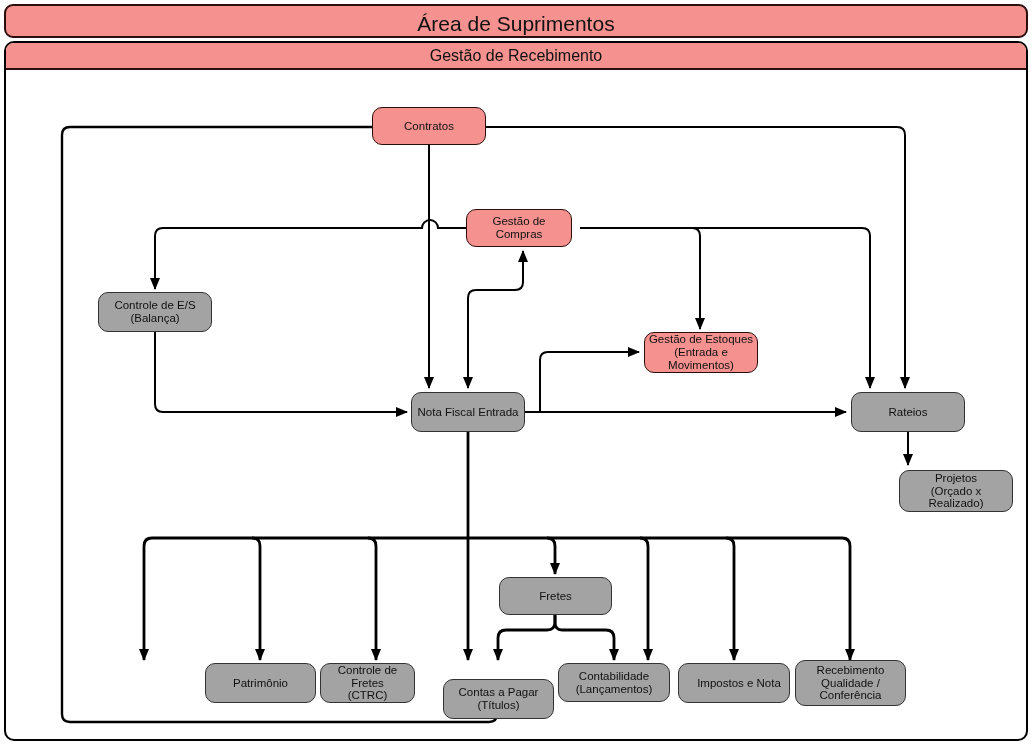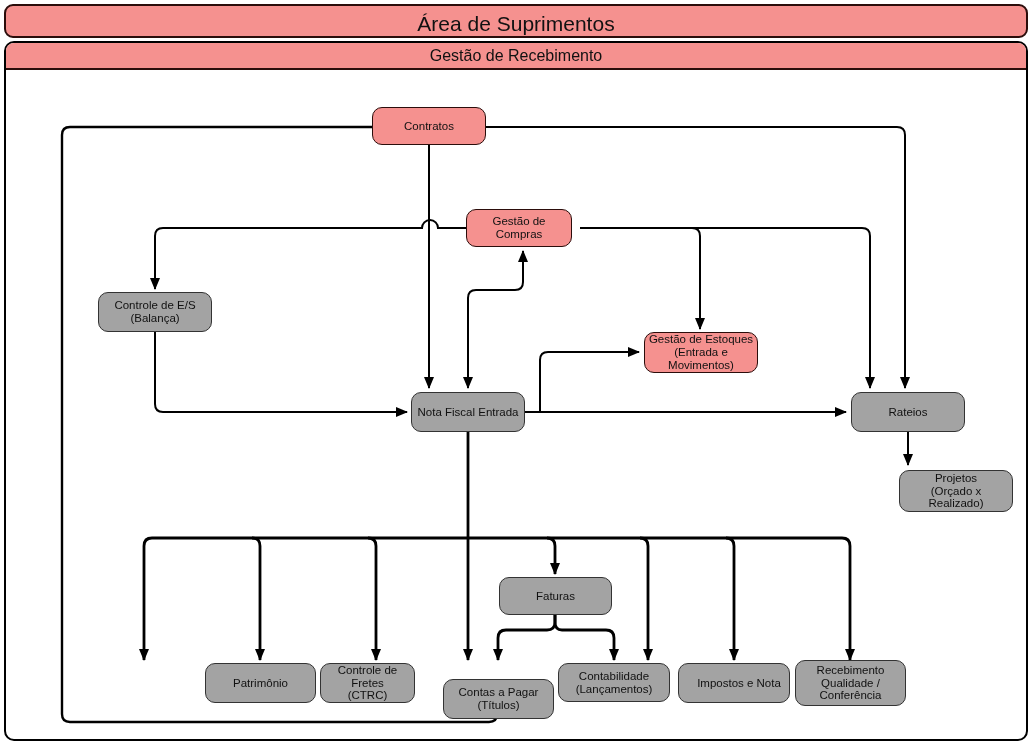--- a/index.html
+++ b/index.html
@@ -105,21 +105,21 @@
     <div class="node pink" style="left: 466px; top: 209px; width: 106px; height: 38px;">Gestão de Compras</div>
     <div class="node" style="left: 98px; top: 292px; width: 114px; height: 40px;">Controle de E/S
 (Balança)</div>
     <div class="node pink" style="left: 644px; top: 332px; width: 114px; height: 41px;">Gestão de Estoques
 (Entrada e
 Movimentos)</div>
     <div class="node" style="left: 411px; top: 392px; width: 114px; height: 40px;">Nota Fiscal Entrada</div>
     <div class="node" style="left: 851px; top: 392px; width: 114px; height: 40px;">Rateios</div>
     <div class="node" style="left: 851px; top: 470px; width: 114px; height: 42px; margin-left: 48px;">Projetos
 (Orçado x Realizado)</div>
-    <div class="node" style="left: 499px; top: 577px; width: 113px; height: 38px;">Faturas</div>
+    <div class="node" style="left: 499px; top: 577px; width: 113px; height: 38px;">Fretes</div>
     <div class="node" style="left: 205px; top: 663px; width: 111px; height: 40px;">Patrimônio</div>
     <div class="node" style="left: 320px; top: 663px; width: 95px; height: 40px;">Controle de Fretes
 (CTRC)</div>
     <div class="node" style="left: 443px; top: 663px; width: 111px; height: 40px; margin-top: 16px;">Contas a Pagar
 (Títulos)</div>
     <div class="node" style="left: 558px; top: 663px; width: 112px; height: 39px;">Contabilidade
 (Lançamentos)</div>
     <div class="node" style="left: 678px; top: 663px; width: 112px; height: 40px; padding-left: 12px;">Impostos e Nota</div>
     <div class="node" style="left: 795px; top: 660px; width: 111px; height: 46px;">Recebimento
 Qualidade /

